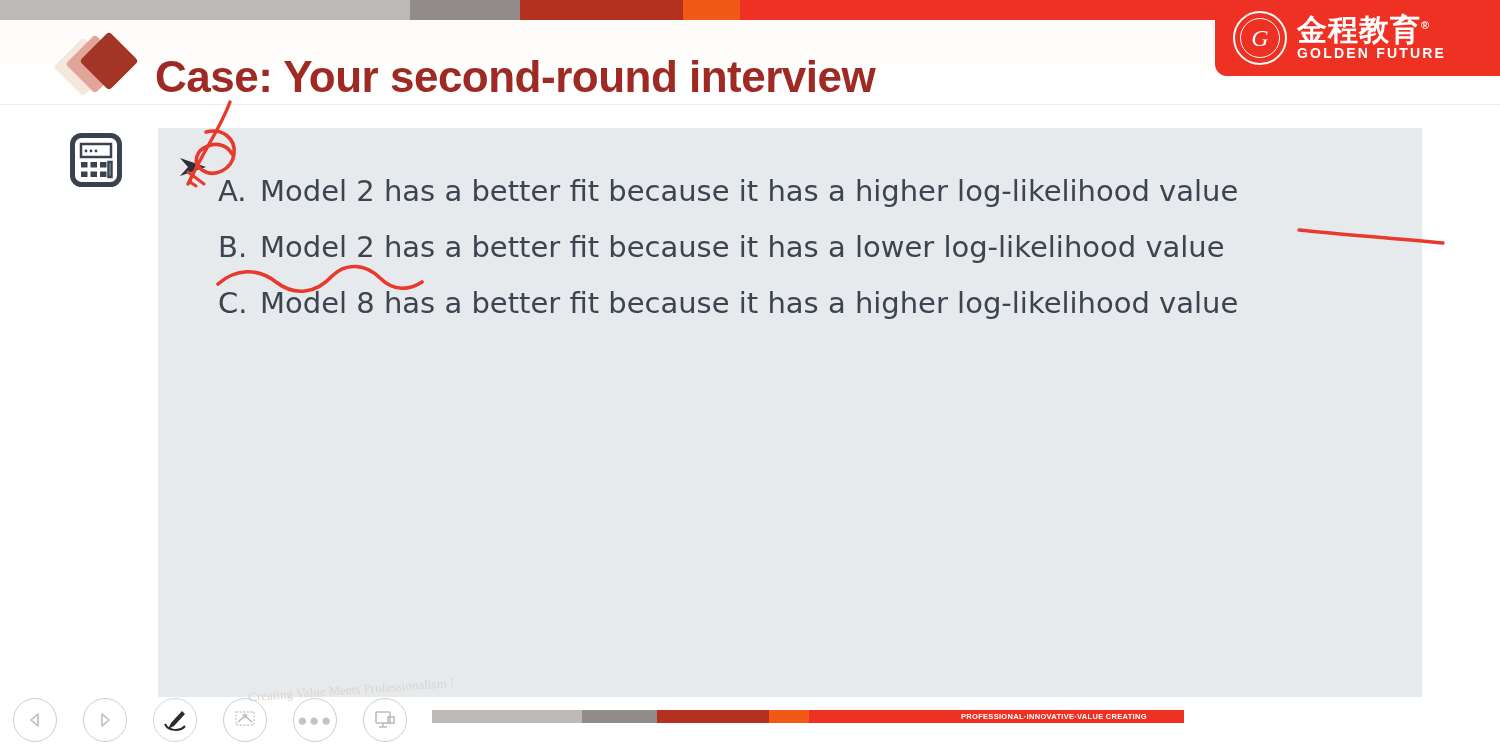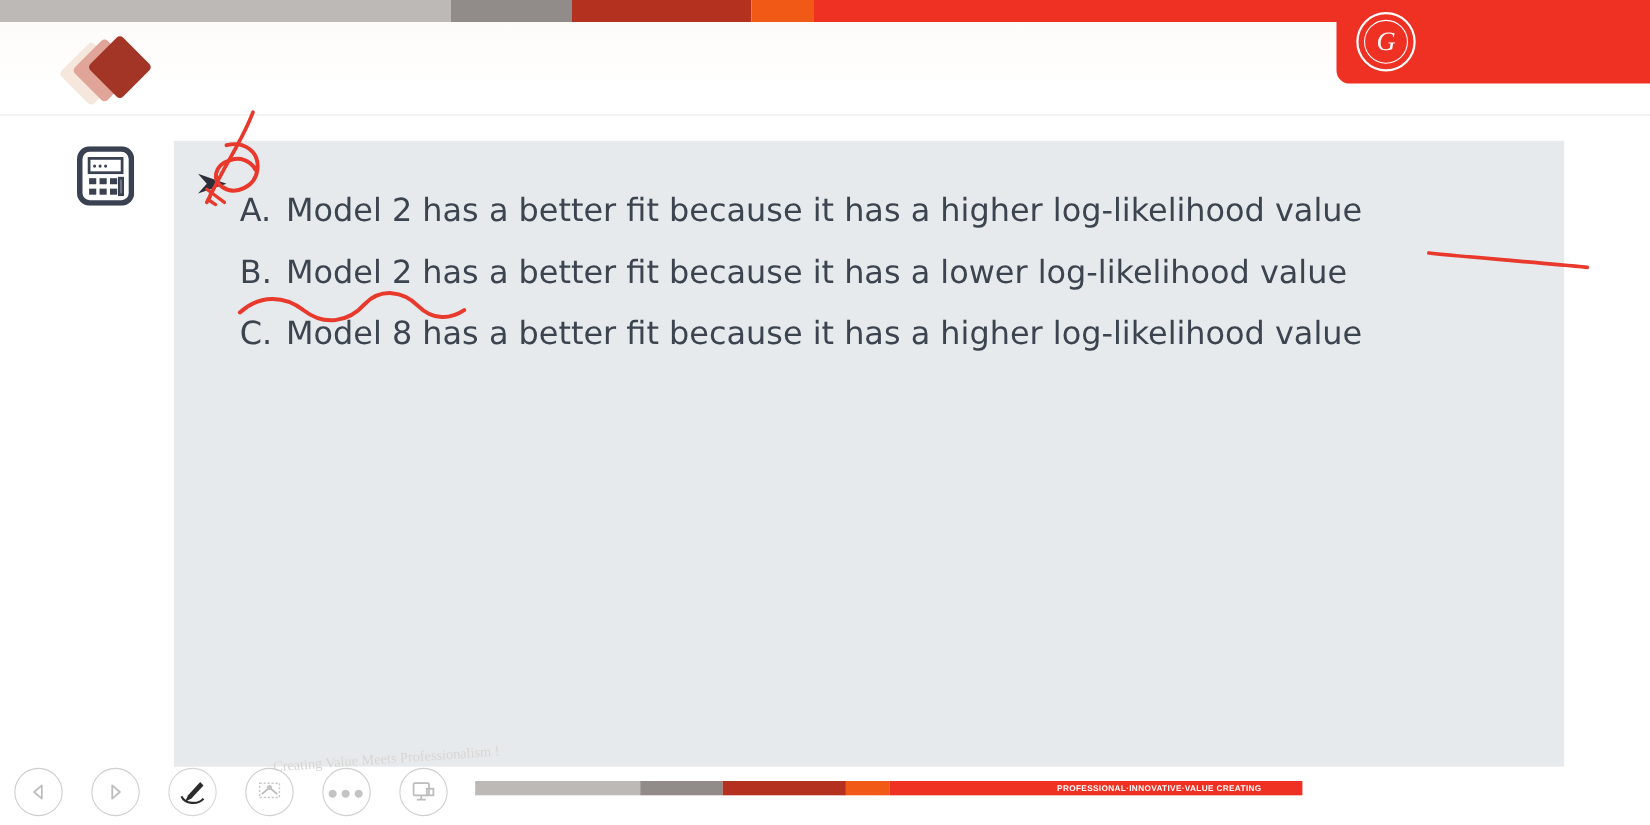--- a/index.html
+++ b/index.html
@@ -256,25 +256,30 @@
       <div class="seg" style="background: rgb(241, 90, 22); width: 57px;"></div>
       <div class="seg" style="background: rgb(239, 49, 36); width: 760px;"></div>
     </div>
 
   <div class="header-area">
     <div class="diamond-mark">
       <div class="d d1"></div>
       <div class="d d2"></div>
       <div class="d d3"></div>
     </div>
+    <div class="slide-title">Case: Your second-round interview</div>
   </div>
 
   <div class="logo-block">
     <div class="logo-seal">
       <span class="seal-glyph">G</span>
+    </div>
+    <div class="logo-text">
+      <div class="logo-cn"><span>金程教育</span><span class="reg">®</span></div>
+      <div class="logo-en">GOLDEN  FUTURE</div>
     </div>
   </div>
 
   <div class="calc-icon">
     <svg width="52" height="54" viewBox="0 0 52 54">
       <rect x="2.5" y="2.5" width="47" height="49" rx="9" ry="9" fill="none" stroke="#3a4252" stroke-width="5"></rect>
       <rect x="11" y="11" width="30" height="13" fill="none" stroke="#3a4252" stroke-width="2.5"></rect>
       <circle cx="16" cy="18" r="1.4" fill="#3a4252"></circle>
       <circle cx="21" cy="18" r="1.4" fill="#3a4252"></circle>
       <circle cx="26" cy="18" r="1.4" fill="#3a4252"></circle>

